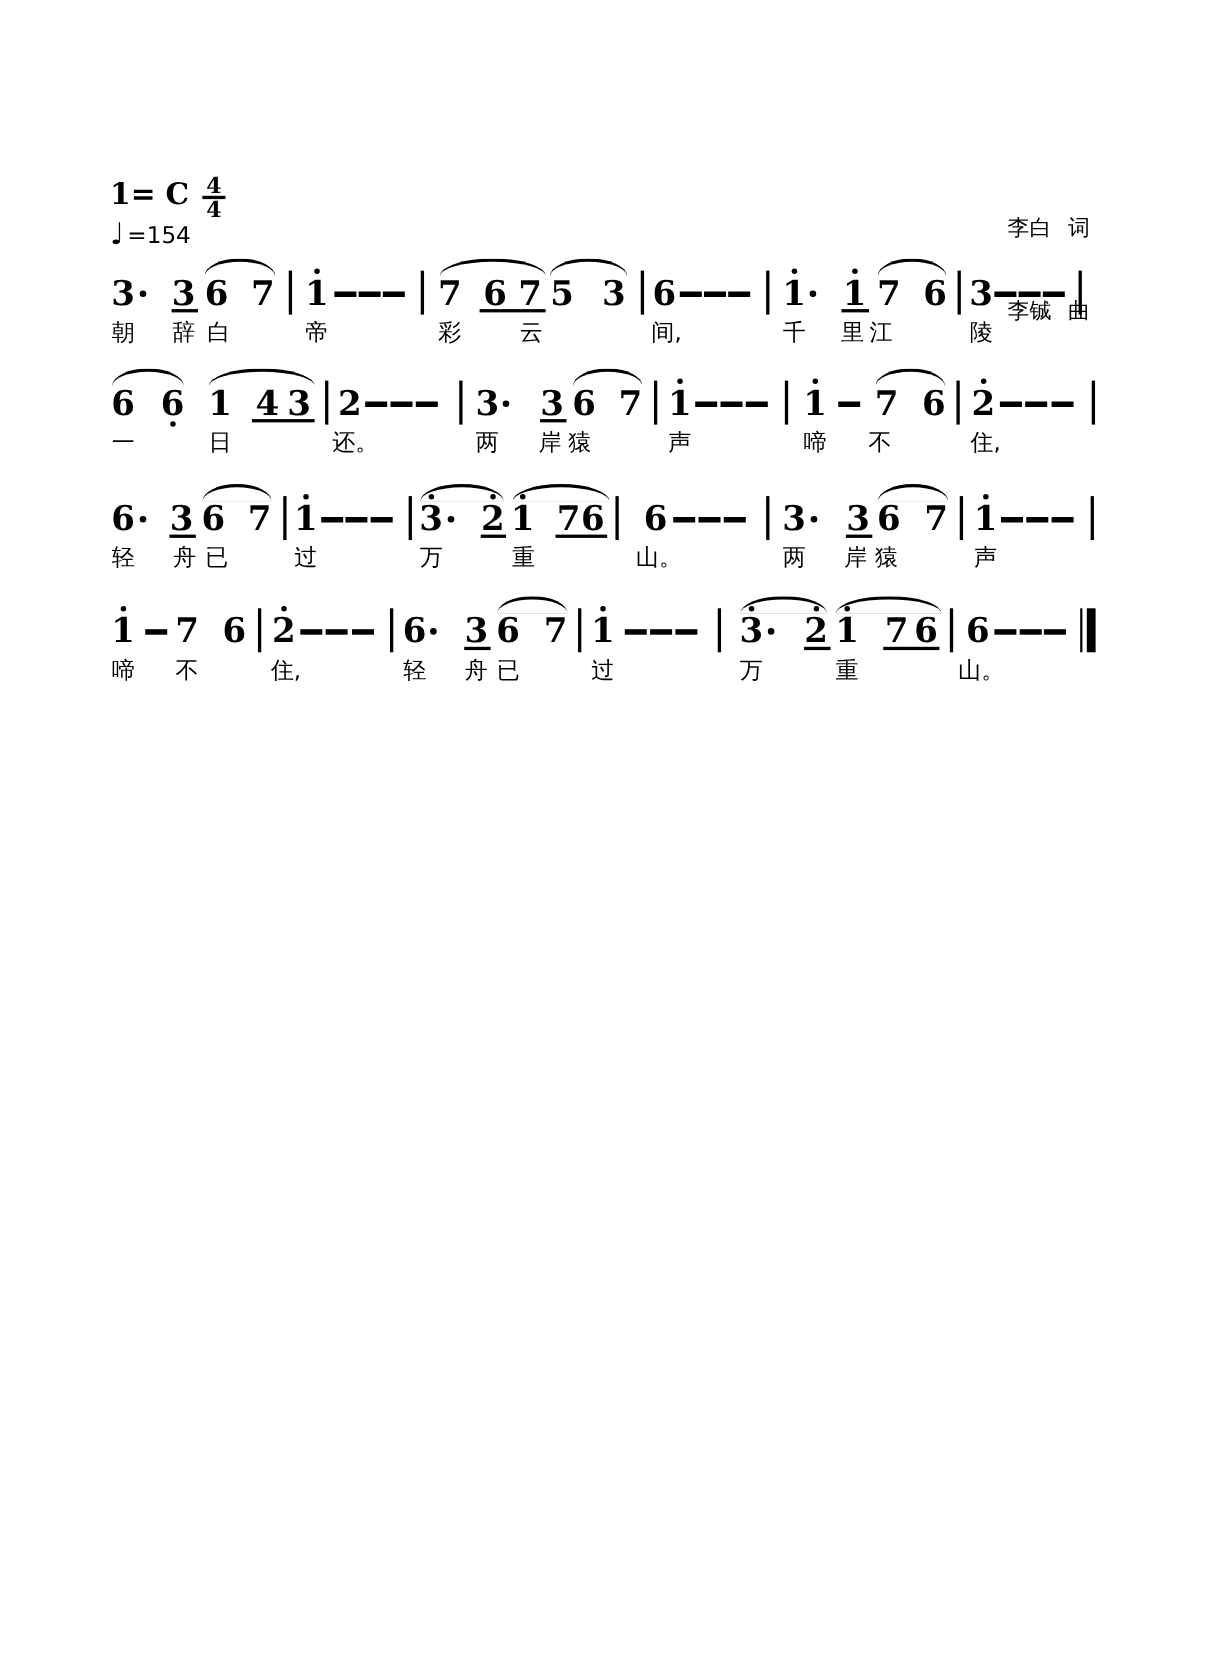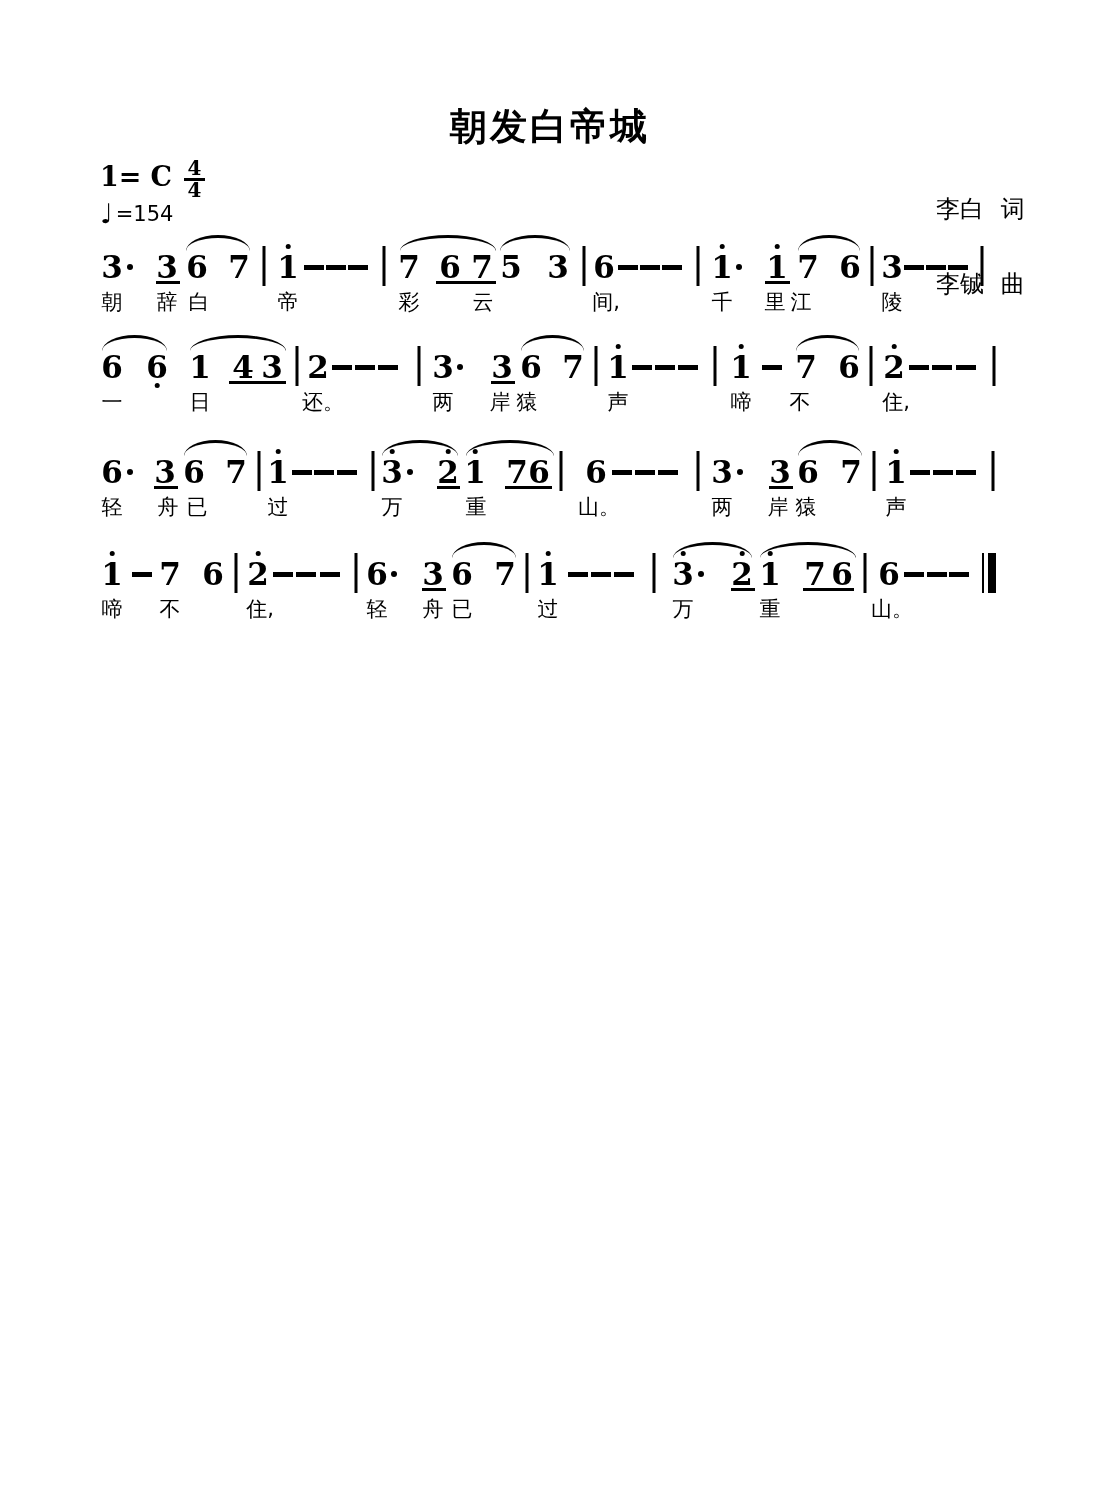--- a/index.html
+++ b/index.html
@@ -1,21 +1,21 @@
 <!DOCTYPE html>
 <html><head>
 <meta charset="utf-8">
 <style>
   html,body{margin:0;padding:0;background:#fff;}
   .page{position:relative;width:1100px;height:1506px;background:#ffffff;overflow:hidden;
         font-family:"DejaVu Sans",sans-serif;color:#000;}
   .title{position:absolute;top:102px;left:0;width:1100px;text-align:center;margin:0;
          font-size:37px;font-weight:700;letter-spacing:3px;font-family:"DejaVu Sans",sans-serif;}
-  .credits{position:absolute;left:936px;top:146px;font-family:Liberation Sans, sans-serif;
-           font-size:24px;line-height:25px;white-space:pre;}
+  .credits{position:absolute;left:916px;top:146px;font-family:Liberation Serif, serif;
+           font-size:20px;line-height:25px;white-space:pre;}
   .credits div{word-spacing:10px;}
   .keysig{position:absolute;left:100px;top:163px;display:flex;align-items:flex-start;
           font-family:"DejaVu Serif",serif;font-weight:700;font-size:27px;line-height:27px;}
   .keysig .keyletter{margin-left:9px;}
   .frac{display:inline-flex;flex-direction:column;align-items:center;margin-left:12px;margin-top:-3px;}
   .frac .num,.frac .den{font-size:20px;line-height:17px;font-weight:700;}
   .frac .rule{width:21px;height:2.5px;background:#000;margin:1px 0;}
   .tempo{position:absolute;left:100px;top:199px;font-size:21px;line-height:30px;
          font-family:"DejaVu Sans",sans-serif;display:flex;align-items:center;}
   .tempo .qn{font-size:27px;margin-right:3px;line-height:26px;}
@@ -37,21 +37,20 @@
   .beam{position:absolute;top:28px;height:3px;background:#000;}
   .slur{position:absolute;top:-18px;height:13px;border-top:3px solid #000;
         border-radius:50% / 100% 100% 0 0;}
   .lyr{position:absolute;top:37px;transform:translateX(-50%);font-size:21px;line-height:24px;
        white-space:nowrap;font-family:"DejaVu Sans",sans-serif;}
 </style>
 </head>
 <body>
 
 <div class="page">
-  <h1 class="title">朝发白帝城</h1>
 
   <div class="credits">
     <div>李白 词</div>
     <div>李铖 曲</div>
   </div>
 
   <div class="keysig">
     <span>1=</span>
     <span class="keyletter">C</span>
     <span class="frac">

